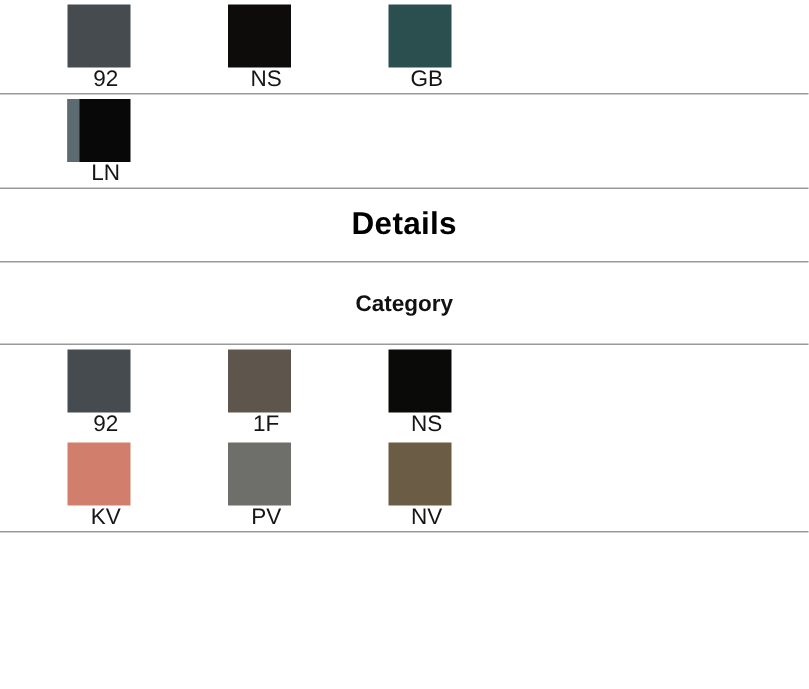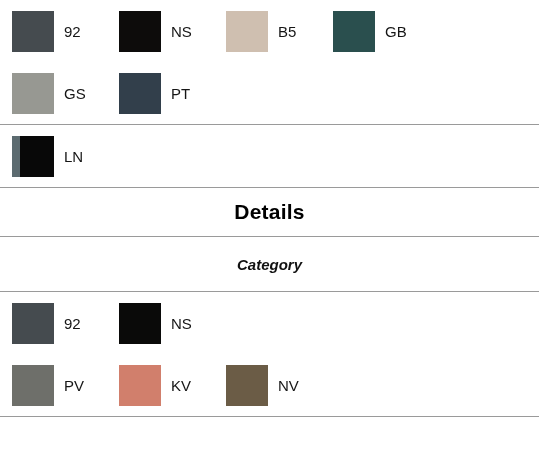--- a/index.html
+++ b/index.html
@@ -41,21 +41,21 @@
     display: flex;
     flex-direction: row;
     align-items: center;
     padding-left: 12px;
     box-sizing: border-box;
     height: 62px;
   }
 
   .swatch-cell {
     display: flex;
-    flex-direction: row;
+    flex-direction: column;
     align-items: center;
     width: 107px;
     flex: 0 0 107px;
     box-sizing: border-box;
   }
 
   .swatch-chip {
     width: 42px;
     height: 41px;
     flex: 0 0 42px;
@@ -96,21 +96,20 @@
     letter-spacing: 0.2px;
     font-family: "Liberation Sans", sans-serif;
   }
 
   .subheading-band {
     height: 54px;
     display: flex;
     align-items: center;
     justify-content: center;
     box-sizing: border-box;
-    font-style: italic;
   }
 
   .subheading-title {
     font-size: 15px;
     font-weight: bold;
     color: #111111;
     font-family: "Liberation Sans", sans-serif;
   }
 </style>
 </head>
@@ -122,36 +121,22 @@
     <div class="swatch-row">
         <div class="swatch-cell">
           <span class="swatch-chip" style="background-color: rgb(69, 75, 79);"></span>
           <span class="swatch-label">92</span>
         </div>
         <div class="swatch-cell">
           <span class="swatch-chip" style="background-color: rgb(13, 12, 11);"></span>
           <span class="swatch-label">NS</span>
         </div>
         <div class="swatch-cell">
-          <span class="swatch-chip" style="background-color: rgb(207, 191, 176);"></span>
-          <span class="swatch-label">B5</span>
-        </div>
-        <div class="swatch-cell">
           <span class="swatch-chip" style="background-color: rgb(42, 79, 78);"></span>
           <span class="swatch-label">GB</span>
-        </div>
-      </div>
-    <div class="swatch-row">
-        <div class="swatch-cell">
-          <span class="swatch-chip" style="background-color: rgb(151, 152, 146);"></span>
-          <span class="swatch-label">GS</span>
-        </div>
-        <div class="swatch-cell">
-          <span class="swatch-chip" style="background-color: rgb(50, 63, 75);"></span>
-          <span class="swatch-label">PT</span>
         </div>
       </div>
   </div>
 
   <div class="divider"></div>
 
   <div class="section">
     <div class="swatch-row">
         <div class="swatch-cell">
           <span class="swatch-chip" style="background-color: rgb(8, 8, 8);">
@@ -176,32 +161,36 @@
 
   <div class="divider"></div>
 
   <div class="section">
     <div class="swatch-row">
         <div class="swatch-cell">
           <span class="swatch-chip" style="background-color: rgb(69, 75, 79);"></span>
           <span class="swatch-label">92</span>
         </div>
         <div class="swatch-cell">
+          <span class="swatch-chip" style="background-color: rgb(94, 86, 76);"></span>
+          <span class="swatch-label">1F</span>
+        </div>
+        <div class="swatch-cell">
           <span class="swatch-chip" style="background-color: rgb(10, 10, 9);"></span>
           <span class="swatch-label">NS</span>
         </div>
       </div>
     <div class="swatch-row">
         <div class="swatch-cell">
+          <span class="swatch-chip" style="background-color: rgb(209, 127, 108);"></span>
+          <span class="swatch-label">KV</span>
+        </div>
+        <div class="swatch-cell">
           <span class="swatch-chip" style="background-color: rgb(110, 111, 106);"></span>
           <span class="swatch-label">PV</span>
-        </div>
-        <div class="swatch-cell">
-          <span class="swatch-chip" style="background-color: rgb(209, 127, 108);"></span>
-          <span class="swatch-label">KV</span>
         </div>
         <div class="swatch-cell">
           <span class="swatch-chip" style="background-color: rgb(107, 92, 70);"></span>
           <span class="swatch-label">NV</span>
         </div>
       </div>
   </div>
 
   <div class="divider"></div>
 

